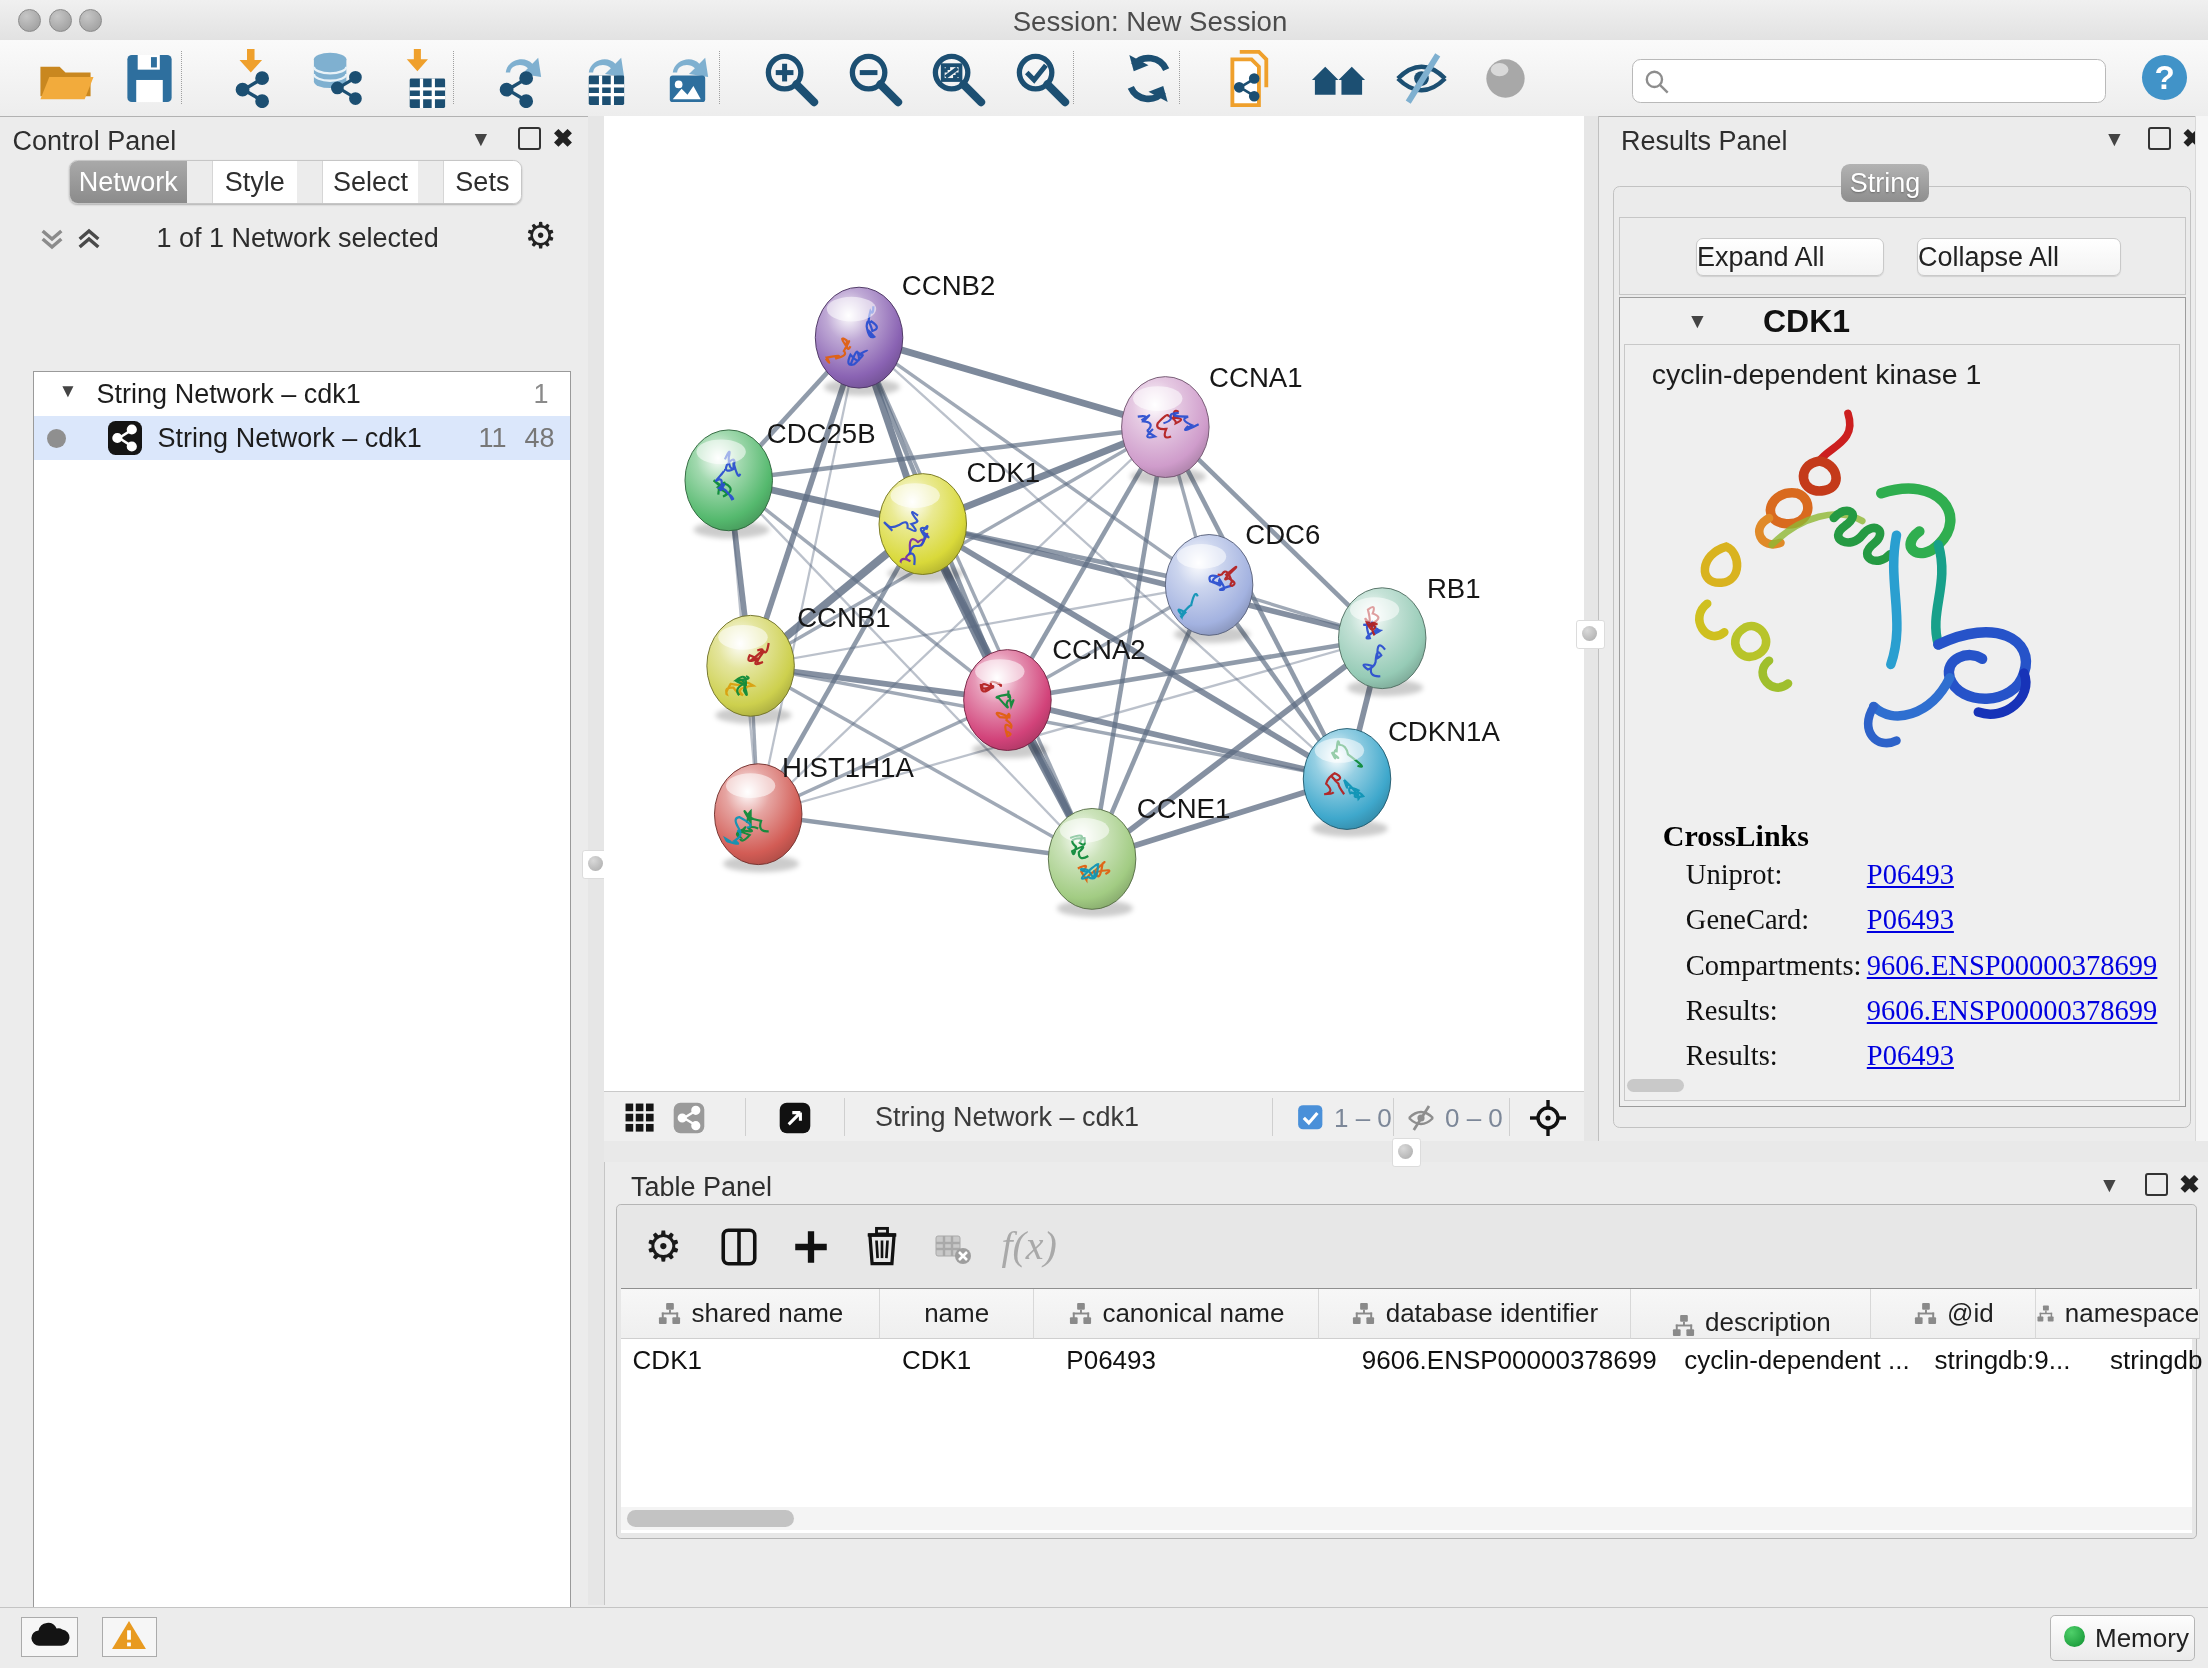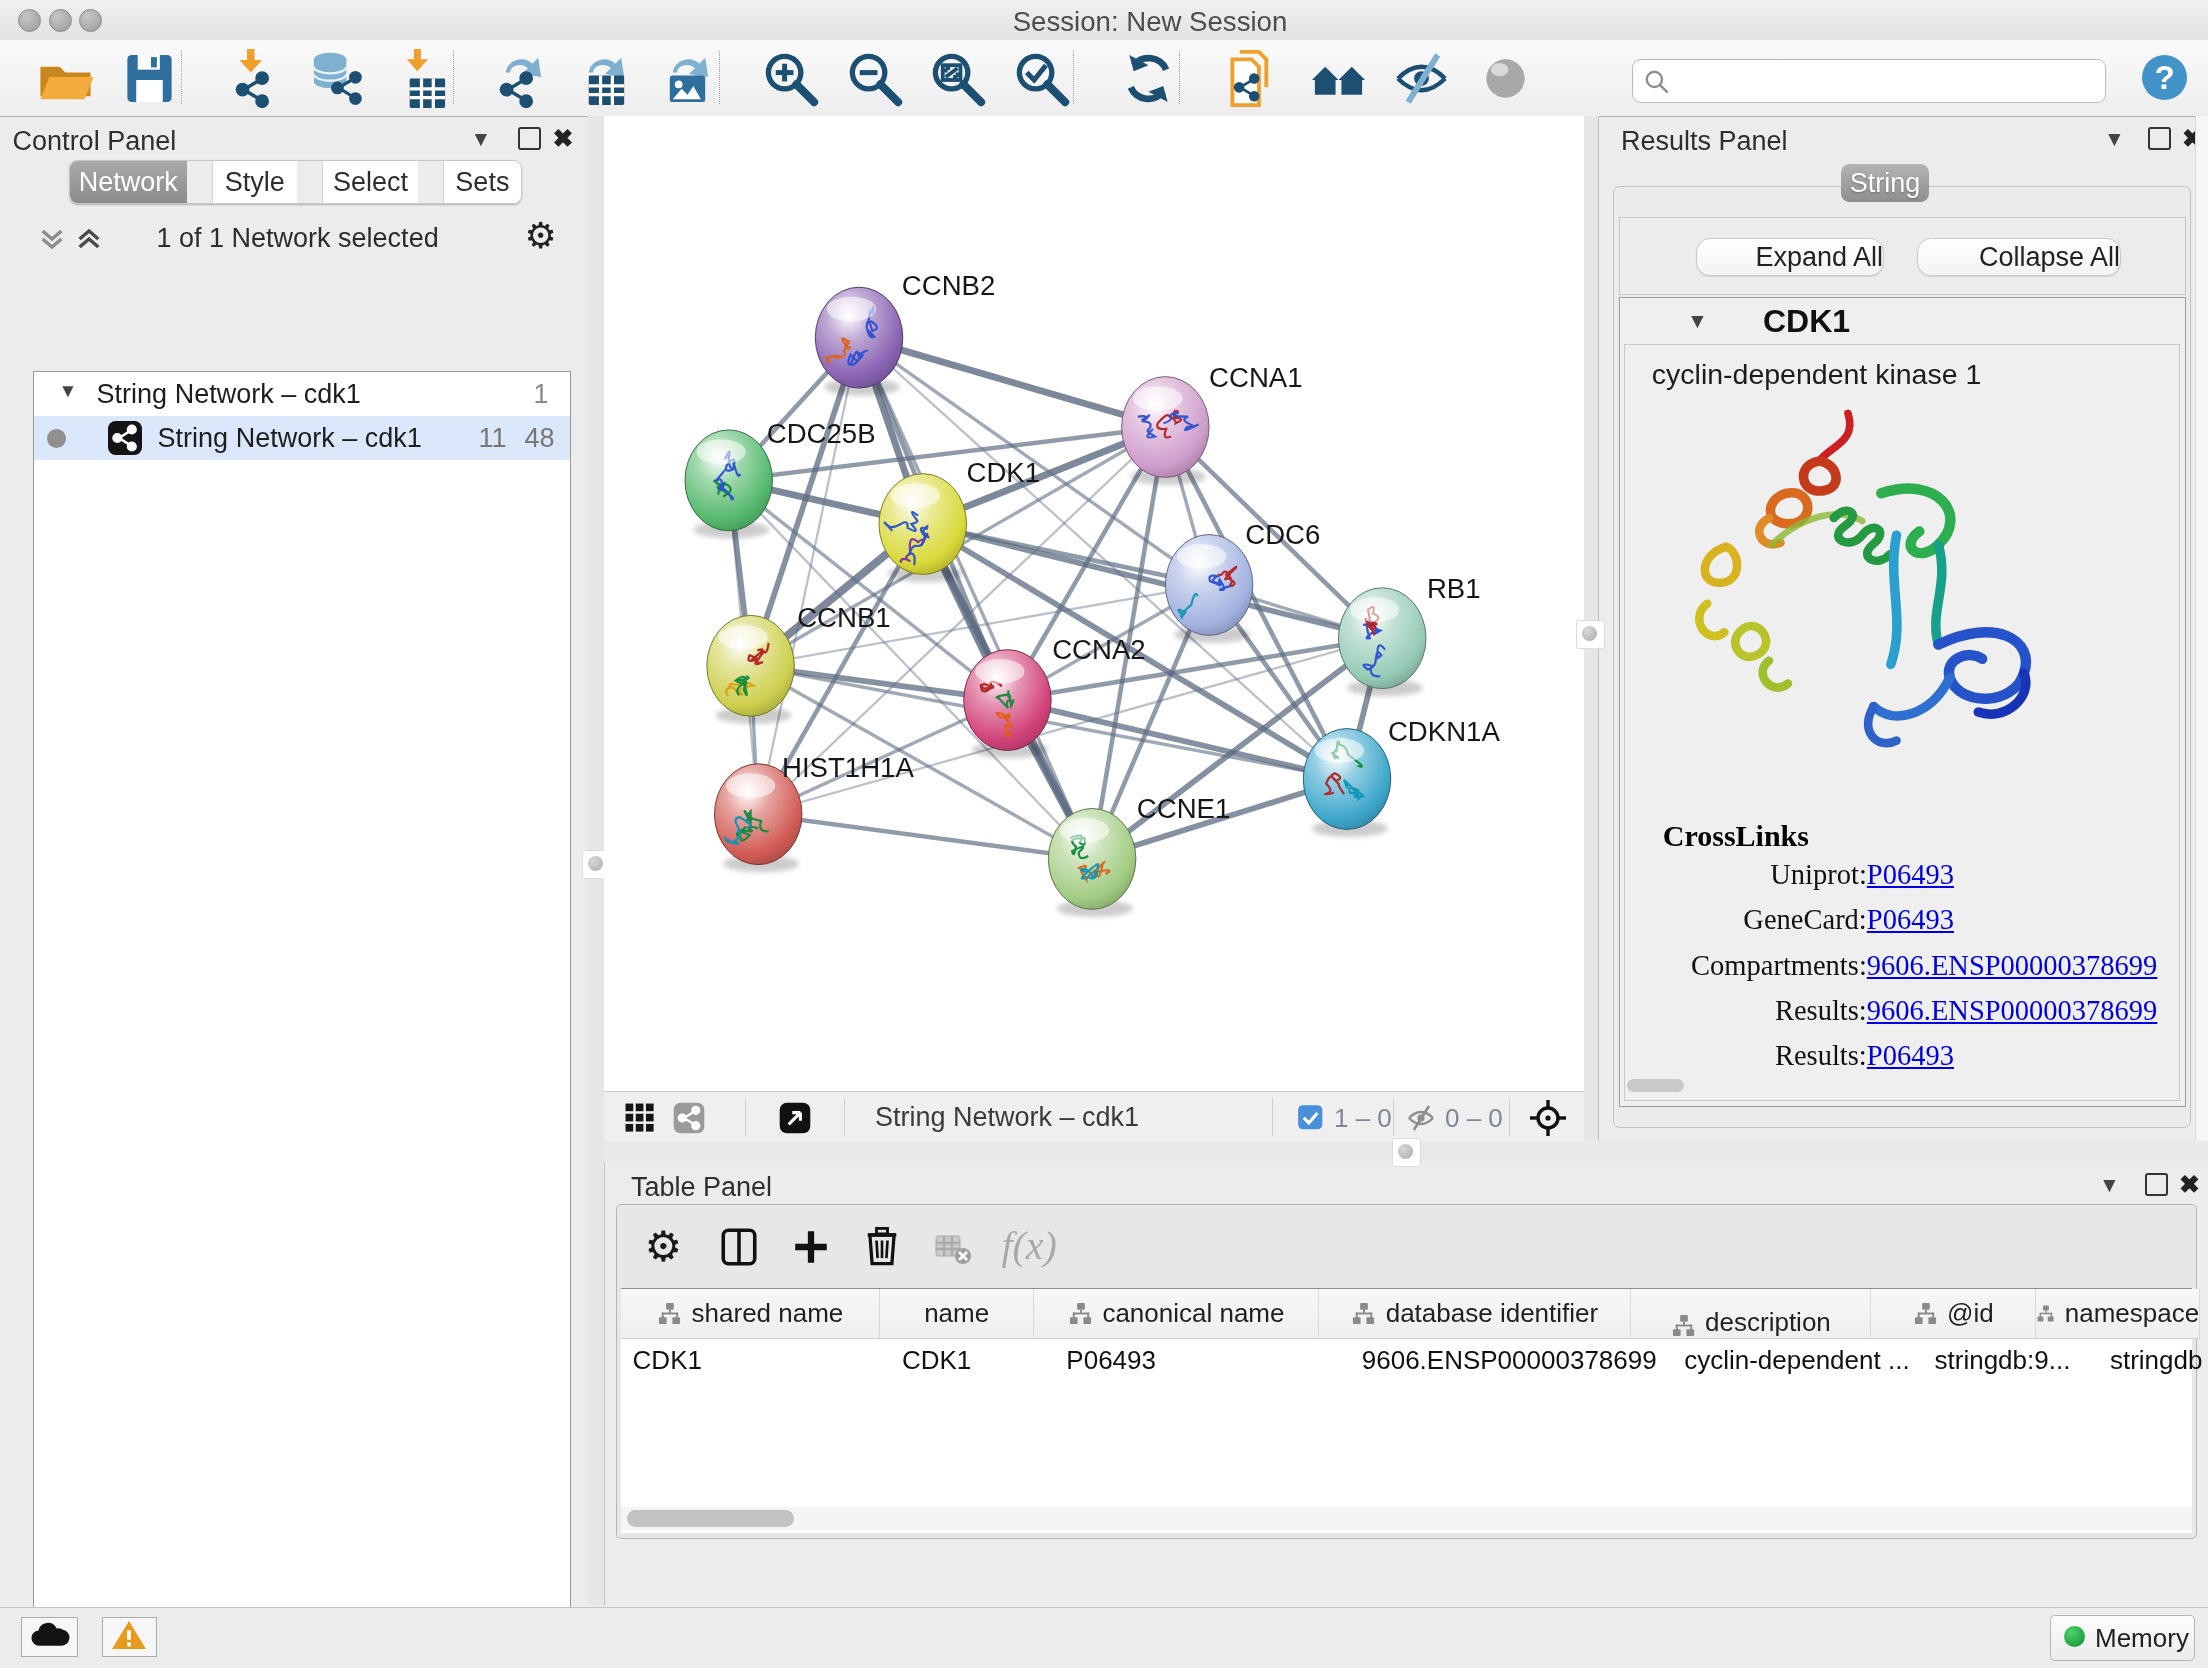--- a/index.html
+++ b/index.html
@@ -35,26 +35,26 @@
   .nb-sep{top:5.7px;height:38px;width:0;border-left:1px solid #cfcfcf;}
   .nb-text{font-size:27px;color:#3a3a3a;top:9.5px;}
   .nb-count{font-size:26px;color:#7c8798;top:10.5px;}
   
   .vsplit{background:#e6e6e6;}
   .handlebox{width:27px;height:27px;background:#fff;border:1px solid #dcdcdc;border-radius:2.9px;}
   .handledot{width:15px;height:15px;border-radius:50%;background:radial-gradient(circle at 35% 30%,#d9d9d9,#a9a9a9);left:4.8px;top:4.8px;}
   
   #results-panel{left:1598px;top:116px;width:611px;height:1025px;}
   #rp-outer{left:1613px;top:186px;width:576px;height:940px;background:#ebebeb;border:1px solid #c2c2c2;border-radius:6.7px;}
-  .btn{background:linear-gradient(#fff,#f3f3f3);border:1px solid #c9c9c9;border-radius:14px;font-size:27px;color:#222;text-align:right;box-shadow:0 1px 1px rgba(0,0,0,.12);}
+  .btn{background:linear-gradient(#fff,#f3f3f3);border:1px solid #c9c9c9;border-radius:7px;font-size:27px;color:#222;text-align:left;box-shadow:0 1px 1px rgba(0,0,0,.12);}
   #string-tab{left:1841px;top:164px;width:88px;height:38px;background:linear-gradient(#b3b3b3,#8e8e8e);border-radius:8.6px;color:#fff;font-size:27px;text-align:center;line-height:38px;text-shadow:0 1px 1.9px rgba(0,0,0,.3);}
   #cdk1-box{left:1619px;top:297px;width:565px;height:808px;border:1.9px solid #9c9c9c;background:#efefef;}
   #cdk1-inner{left:3.8px;top:46px;width:554px;height:755px;border:1px solid #c8c8c8;background:#efefef;}
   .serif{font-family:"Liberation Serif",serif;}
-  .xl-label{font-size:28.5px;color:#111;text-align:right;}
+  .xl-label{font-size:28.5px;color:#111;}
   .xl-link{font-size:28.5px;color:#0000e0;text-decoration:underline;}
   
   #table-panel{left:604px;top:1162px;width:1605px;height:443px;}
   #tp-container{left:12.4px;top:42px;width:1579px;height:333px;background:#e7e7e7;border:1px solid #b5b5b5;border-radius:4.8px;}
   #tp-table{left:3.8px;top:83px;width:1571px;height:244px;background:#fff;border-top:1.9px solid #8f8f8f;}
   .th-cell{height:49px;background:linear-gradient(#f7f7f7,#efefef);border-right:1px solid #d8d8d8;border-bottom:1px solid #cfcfcf;font-size:26px;color:#1f1f1f;display:flex;align-items:center;justify-content:center;gap:9.5px;overflow:hidden;white-space:nowrap;}
   .td-cell{height:42px;font-size:26px;color:#111;padding-left:11.4px;display:flex;align-items:center;overflow:hidden;white-space:nowrap;}
   #tp-hscroll{left:3.8px;top:302px;width:1571px;height:23px;background:#f4f4f4;}
   #tp-thumb{left:5.7px;top:2.9px;width:167px;height:17px;background:#c3c3c3;border-radius:8.6px;}
   .bottom-tab{height:40px;line-height:40px;font-size:27px;text-align:center;background:#fff;color:#222;border:1px solid #cfcfcf;}

